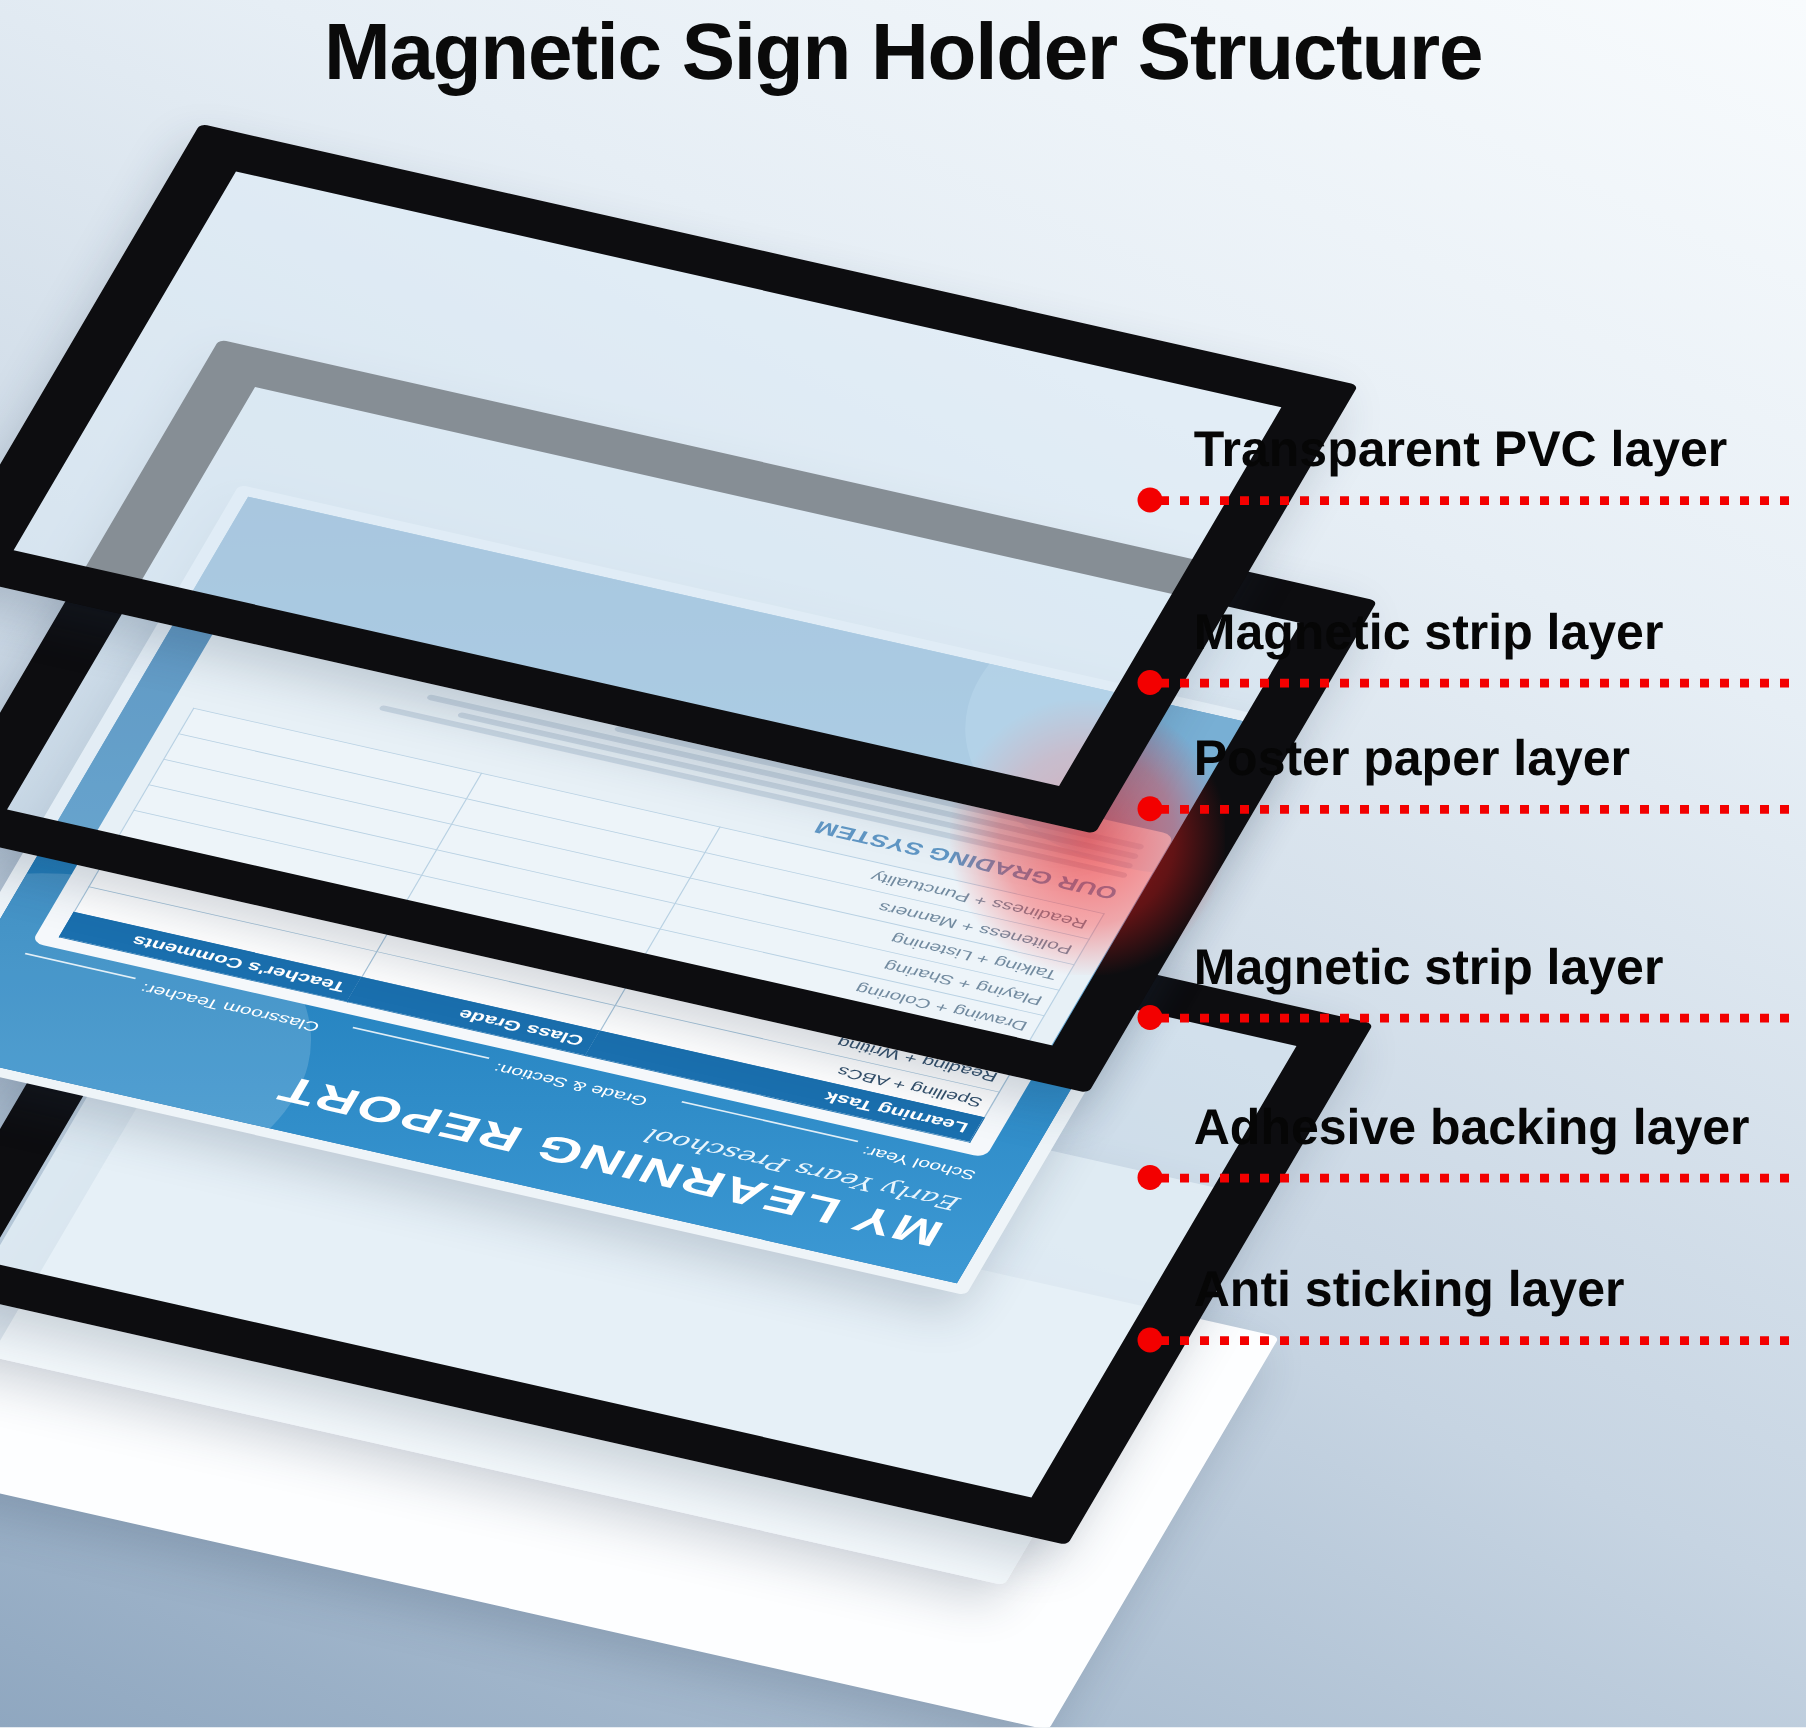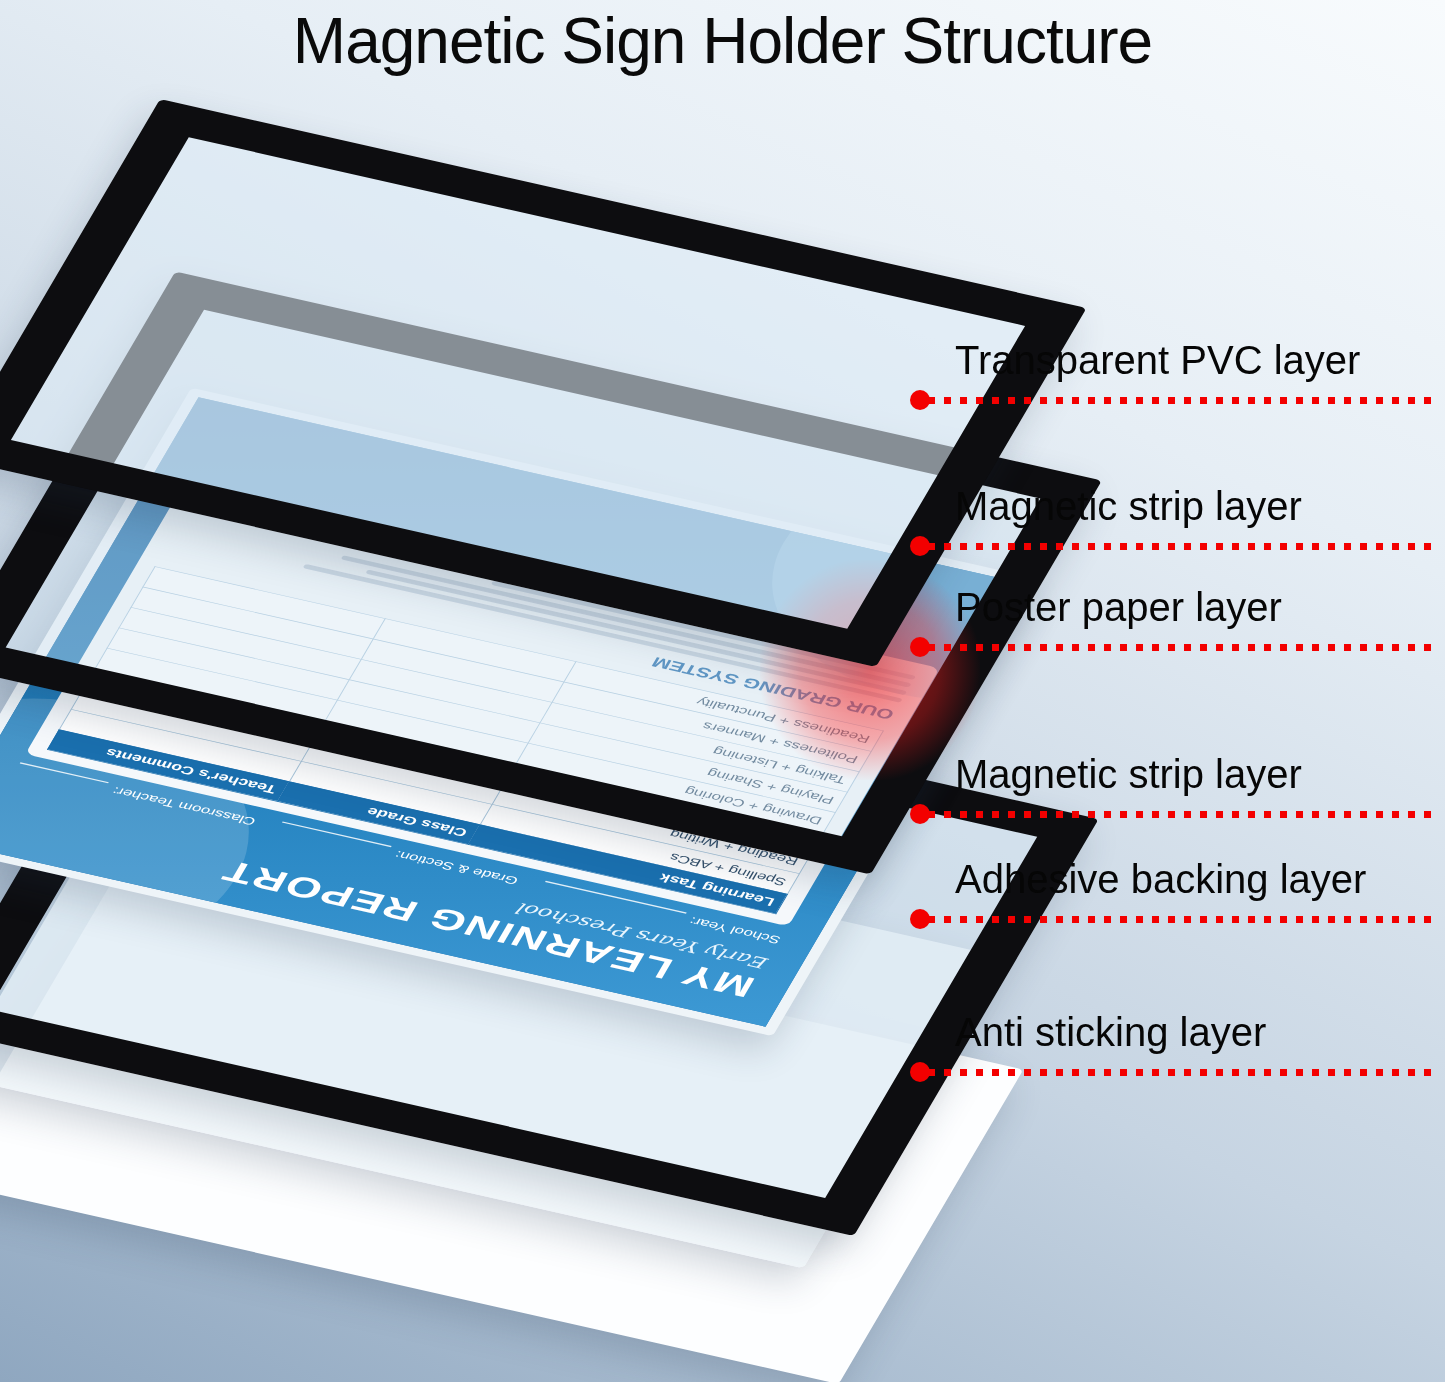--- a/index.html
+++ b/index.html
@@ -3,21 +3,21 @@
 <meta charset="utf-8">
 <style>
   html,body{margin:0;padding:0;}
   body{font-family:"Liberation Sans",sans-serif;}
   .stage{
     position:relative;width:1445px;height:1382px;overflow:hidden;
     background:linear-gradient(205deg,#f8fbfd 0%,#e6eef5 28%,#c6d4e2 62%,#8fa7c0 100%);
   }
   .title{
     position:absolute;top:0;left:0;right:0;margin:4px 0 0 0;
-    text-align:center;font-size:64px;font-weight:400;letter-spacing:-1px;color:#0a0a0a;
+    text-align:center;font-size:64px;font-weight:700;letter-spacing:-1px;color:#0a0a0a;
   }
 
   
   .layer{
     position:absolute;
     transform:scaleY(0.62) rotate(20deg);
     transform-origin:50% 50%;
     box-shadow:0 26px 46px rgba(35,55,80,.20);
     border-radius:6px;
   }
@@ -72,21 +72,21 @@
   
   .red-glow{
     position:absolute;left:760px;top:560px;width:220px;height:220px;z-index:25;
     background:radial-gradient(circle,rgba(255,30,30,.62) 0%,rgba(255,30,30,.35) 45%,rgba(255,30,30,0) 72%);
     pointer-events:none;
   }
 
   
   .label-group{position:absolute;left:912px;right:13px;z-index:40;}
   .label-text{
-    margin-left:43px;font-size:40px;font-weight:400;color:#060606;line-height:46px;white-space:nowrap;
+    margin-left:43px;font-size:40px;font-weight:700;color:#060606;line-height:46px;white-space:nowrap;
   }
   .dot-line{
     position:relative;margin-top:14px;height:7px;
     background:repeating-linear-gradient(to right,#f30000 0 7px,rgba(0,0,0,0) 7px 16px);
   }
   .dot{
     position:absolute;left:-2px;top:-7px;width:20px;height:20px;border-radius:50%;
     background:#f30000;
   }
 </style>
@@ -202,21 +202,21 @@
     <div class="dot-line">
         <span class="dot"></span>
       </div>
   </div>
   <div class="label-group" style="top:751px">
     <div class="label-text">Magnetic strip layer</div>
     <div class="dot-line">
         <span class="dot"></span>
       </div>
   </div>
-  <div class="label-group" style="top:856px">
+  <div class="label-group" style="top:879px">
     <div class="label-text">Adhesive backing layer</div>
     <div class="dot-line">
         <span class="dot"></span>
       </div>
   </div>
   <div class="label-group" style="top:1009px">
     <div class="label-text">Anti sticking layer</div>
     <div class="dot-line">
         <span class="dot"></span>
       </div>

